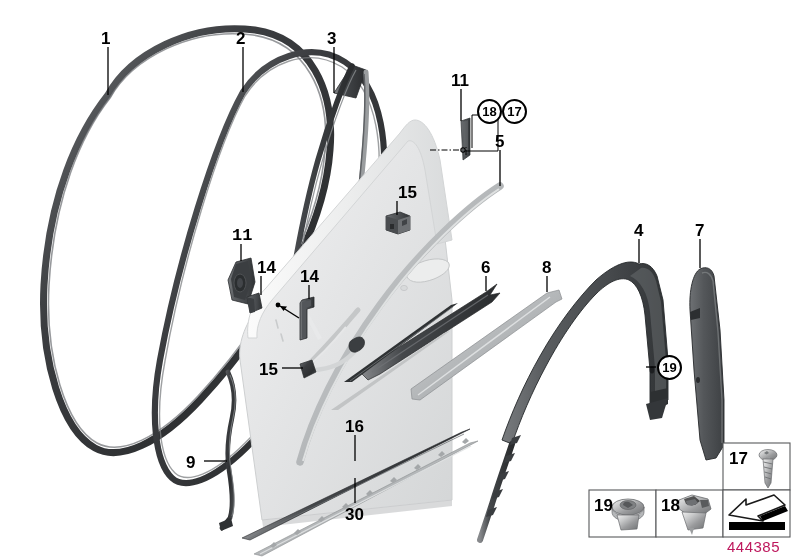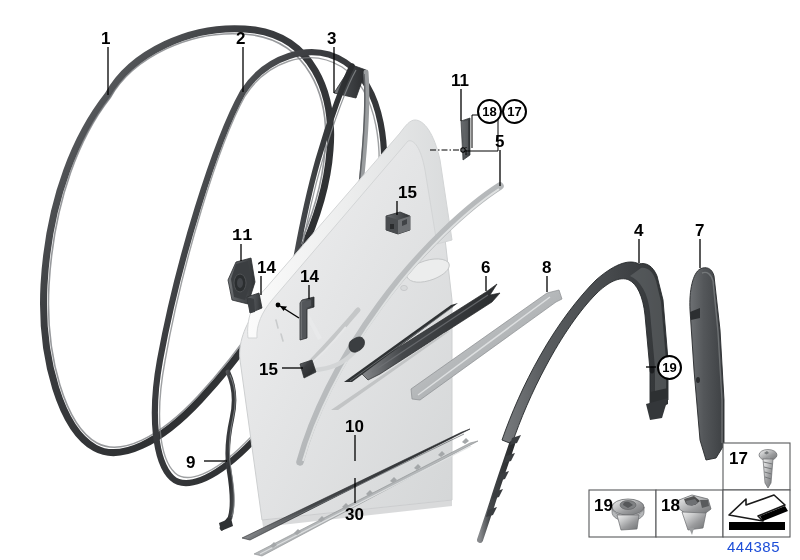--- a/index.html
+++ b/index.html
@@ -6,21 +6,21 @@
   body{width:800px;height:560px;overflow:hidden;
        font-family:"Liberation Sans", sans-serif;}
   #stage{position:relative;width:800px;height:560px;background:#fff;}
   svg#art{position:absolute;left:0;top:0;width:800px;height:560px;}
   .lbl{position:absolute;font-weight:bold;font-size:17px;color:#000;
        line-height:1;letter-spacing:0px;white-space:nowrap;}
   .circ{position:absolute;width:25px;height:25px;border:2px solid #000;
         border-radius:50%;background:#fff;display:flex;align-items:center;
         justify-content:center;font-weight:bold;font-size:13px;color:#000;
         box-sizing:border-box;}
-  .partno{position:absolute;font-size:15px;color:#1d4ed8;letter-spacing:.5px;}
+  .partno{position:absolute;font-size:15px;color:#be185d;letter-spacing:.5px;}
   .boxnum{position:absolute;font-weight:bold;font-size:17px;color:#000;}
 </style>
 </head>
 <body>
 
 <div id="stage">
 
 <svg id="art" viewBox="0 0 800 560">
   <defs>
     <linearGradient id="gSealDark" x1="0" y1="0" x2="1" y2="1">
@@ -342,21 +342,21 @@
 <div class="lbl" style="left:398px;top:184px;">15</div>
 <div class="lbl" style="left:232px;top:227px;font-family:Liberation Mono, monospace;">11</div>
 <div class="lbl" style="left:257px;top:259px;">14</div>
 <div class="lbl" style="left:300px;top:268px;">14</div>
 <div class="lbl" style="left:634px;top:222px;">4</div>
 <div class="lbl" style="left:695px;top:222px;">7</div>
 <div class="lbl" style="left:481px;top:259px;">6</div>
 <div class="lbl" style="left:542px;top:259px;">8</div>
 <div class="lbl" style="left:259px;top:361px;">15</div>
 <div class="lbl" style="left:186px;top:454px;">9</div>
-<div class="lbl" style="left:345px;top:418px;">10</div>
+<div class="lbl" style="left:345px;top:418px;">16</div>
 <div class="lbl" style="left:345px;top:506px;">30</div>
 
 <div class="circ" style="left:477px;top:99px;">18</div>
 <div class="circ" style="left:502px;top:99px;">17</div>
 <div class="circ" style="left:657px;top:355px;">19</div>
 
 <div class="boxnum" style="left:729px;top:449px;">17</div>
 <div class="boxnum" style="left:594px;top:496px;">19</div>
 <div class="boxnum" style="left:661px;top:496px;">18</div>
 

